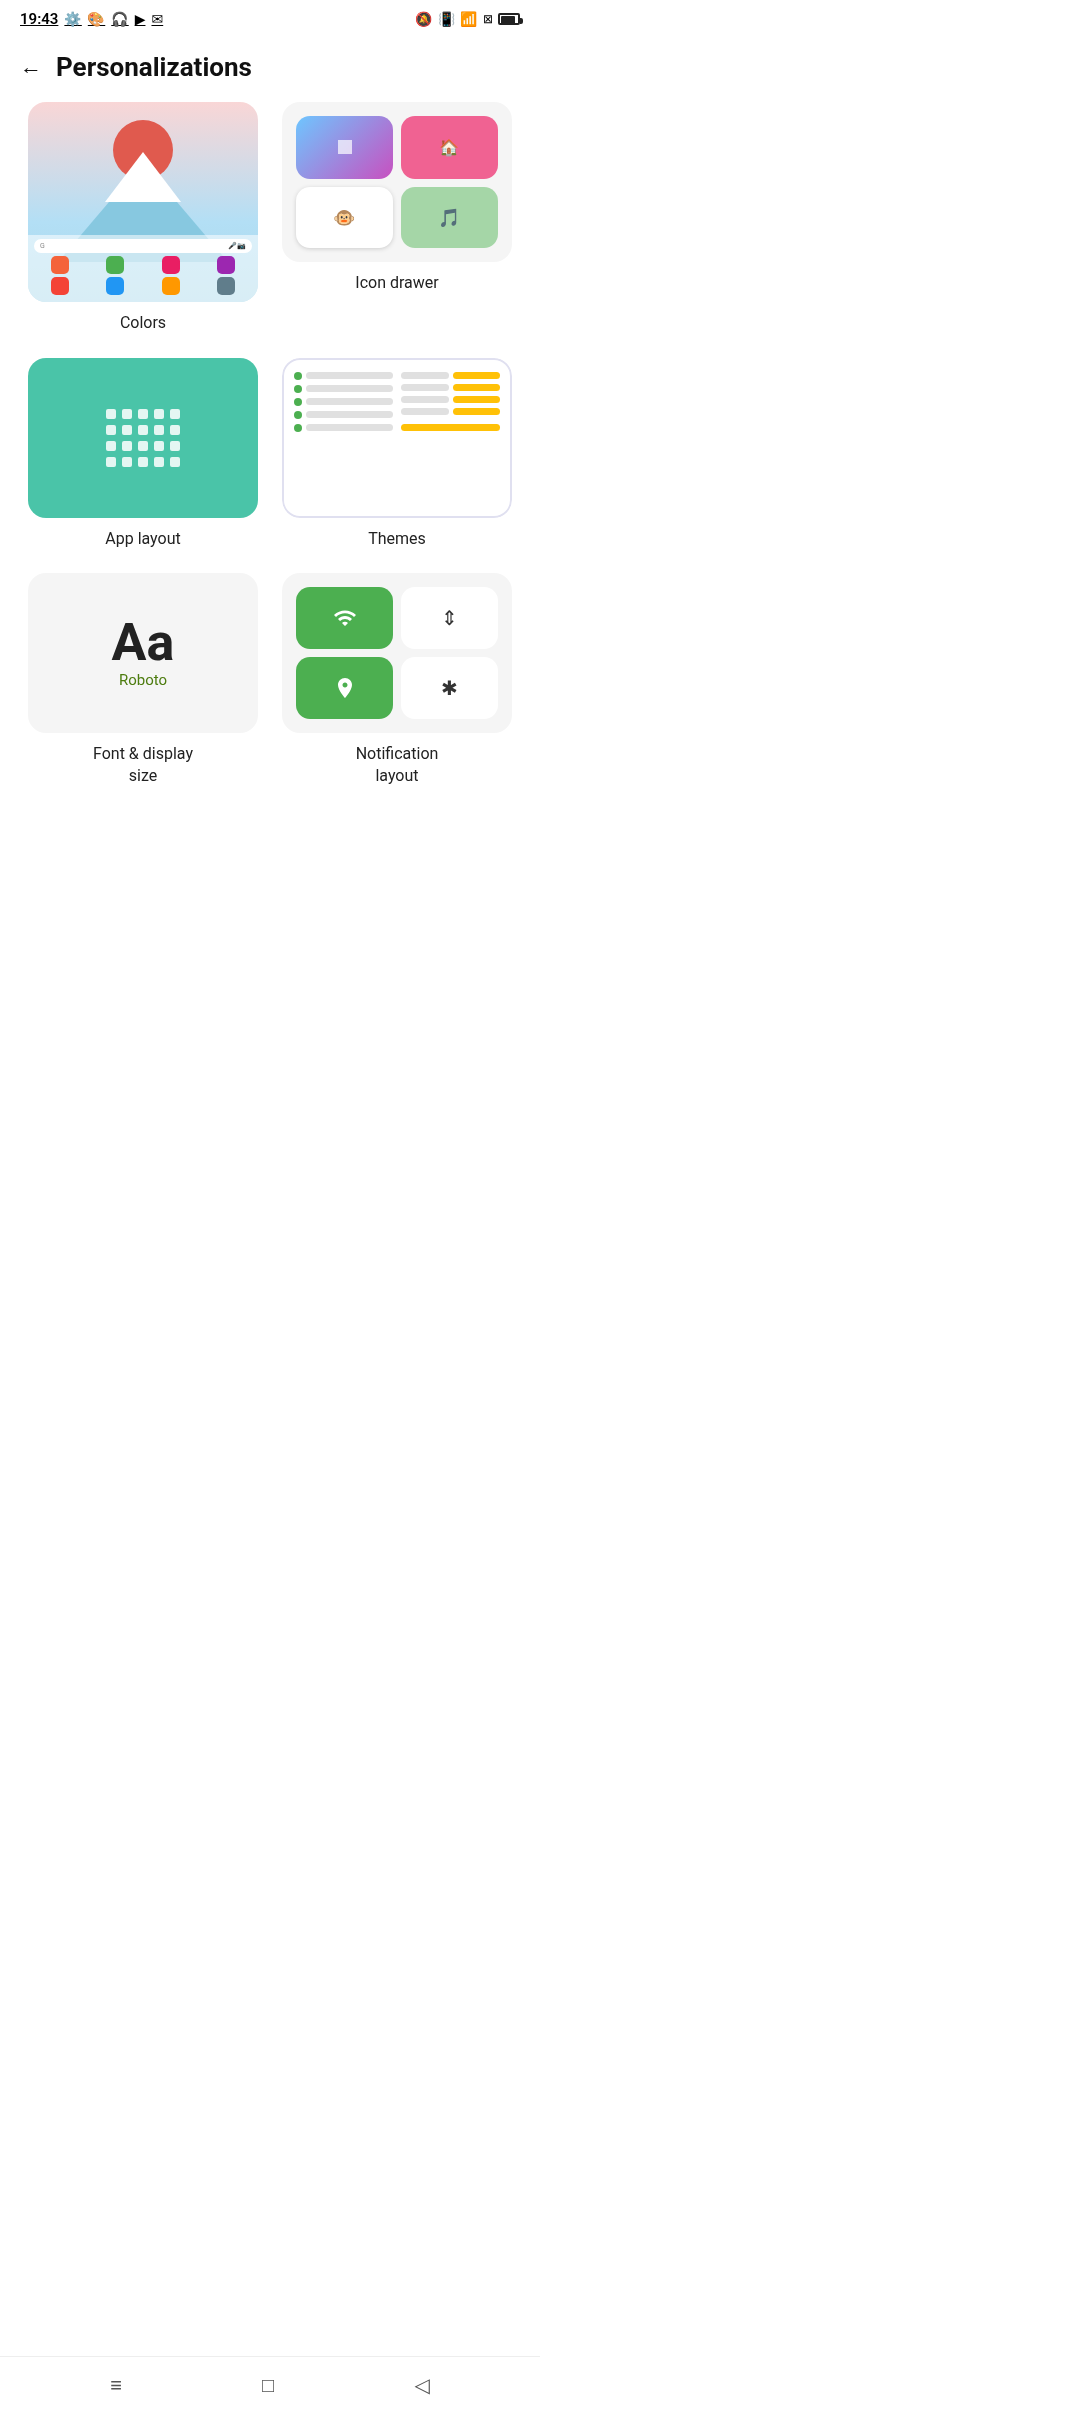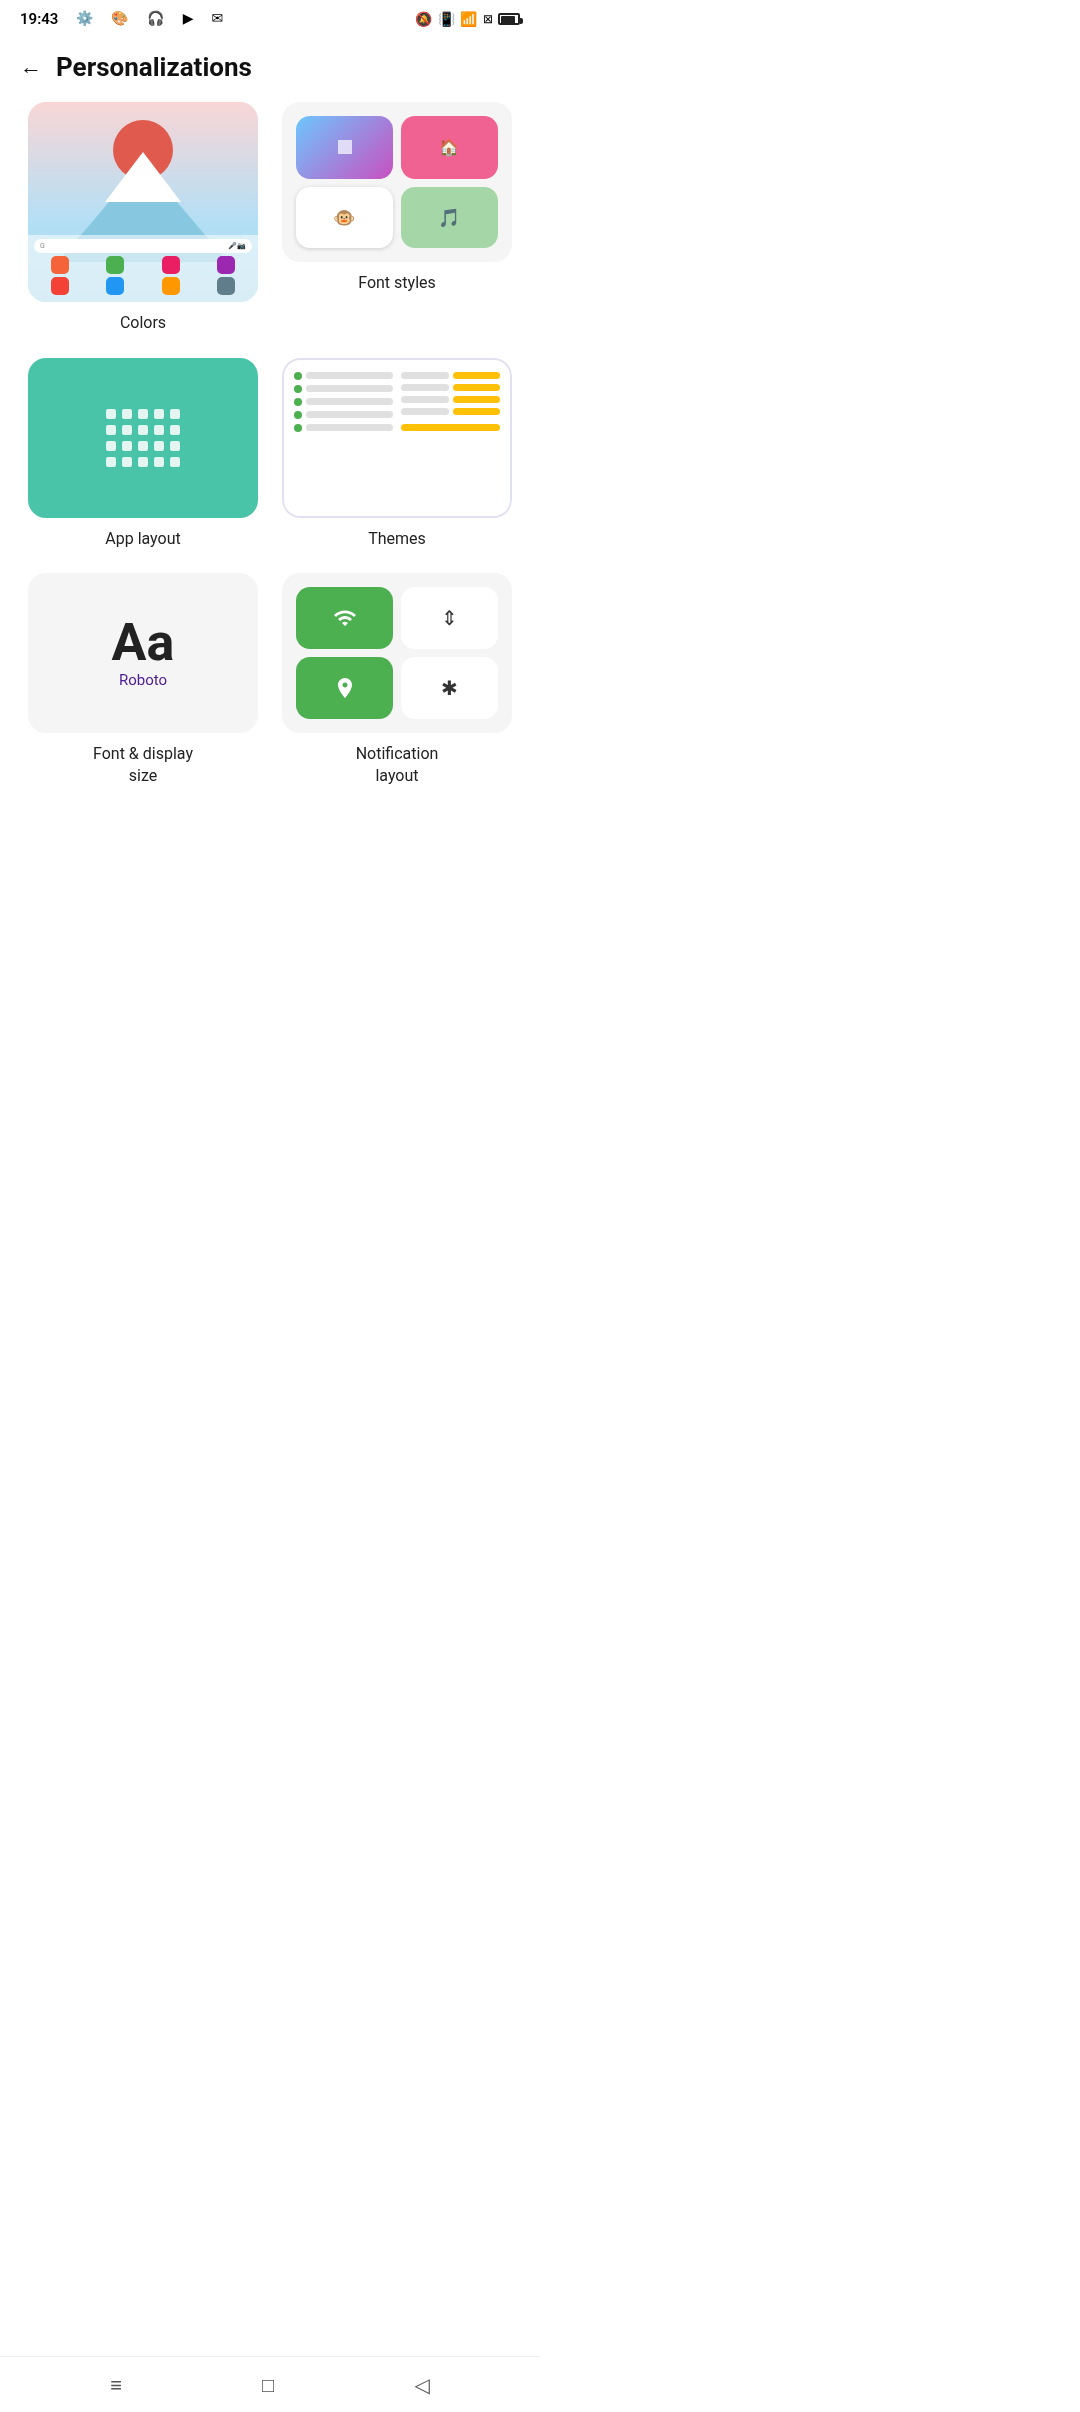--- a/index.html
+++ b/index.html
@@ -14,21 +14,21 @@
 
     
     .status-bar {
       display: flex;
       justify-content: space-between;
       align-items: center;
       padding: 10px 20px 6px;
       font-size: 13px;
       font-weight: 500;
     }
-    .status-left { display: flex; align-items: flex-start; gap: 18px; }
+    .status-left { display: flex; align-items: center; gap: 6px; text-decoration: underline; }
     .status-right { display: flex; align-items: center; gap: 5px; }
     .status-time { font-size: 15px; font-weight: 600; }
     .icon-sm { font-size: 14px; }
     .battery-icon {
       display: inline-block;
       width: 22px; height: 12px;
       border: 2px solid #222;
       border-radius: 2px;
       position: relative;
     }
@@ -311,21 +311,21 @@
       gap: 2px;
     }
     .font-aa {
       font-size: 52px;
       font-weight: 700;
       color: #222;
       line-height: 1;
     }
     .font-name {
       font-size: 15px;
-      color: #4c1d95;
+      color: #4d7c0f;
     }
 
     
     .notif-thumb {
       background: #f5f5f5;
       border-radius: 18px;
       height: 160px;
       display: grid;
       grid-template-columns: 1fr 1fr;
       gap: 8px;
@@ -442,21 +442,21 @@
       <div class="is-icon is-2">
         <span style="font-size:16px;">🏠</span>
       </div>
       <div class="is-icon is-3">
         <span style="font-size:18px;">🐵</span>
       </div>
       <div class="is-icon is-4">
         <span style="font-size:18px;">🎵</span>
       </div>
     </div>
-    <span class="card-label">Font styles</span>
+    <span class="card-label">Icon drawer</span>
   </div>
 
   <div class="card">
     <div class="card-thumbnail app-layout-thumb">
       <div class="app-layout-grid">
         <div class="al-dot"></div>
         <div class="al-dot"></div>
         <div class="al-dot"></div>
         <div class="al-dot"></div>
         <div class="al-dot"></div>

